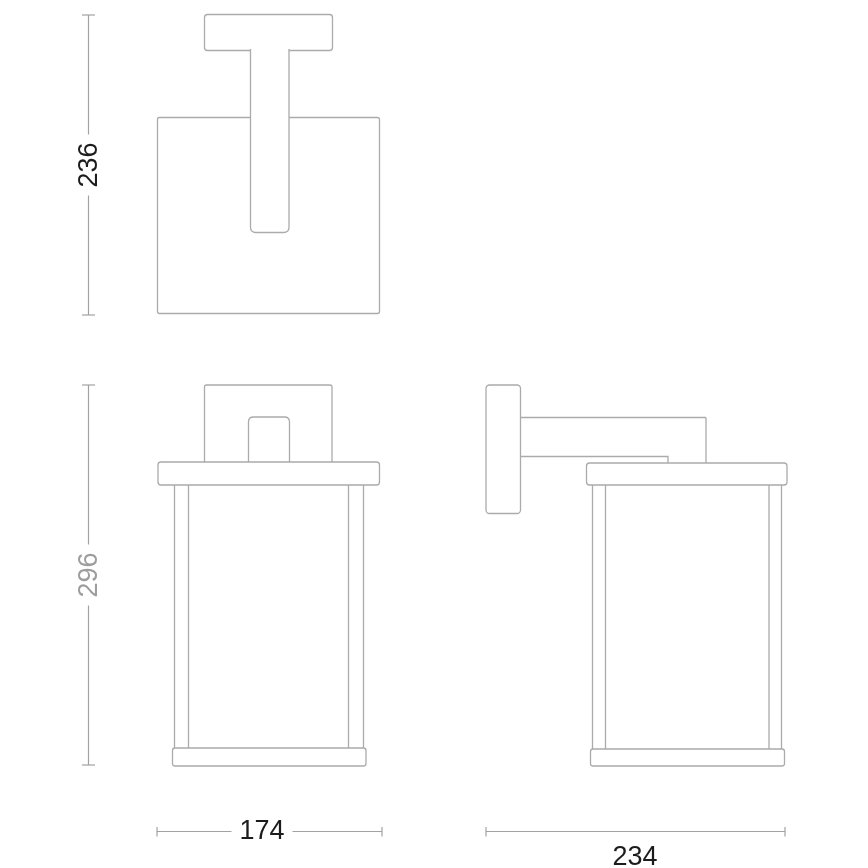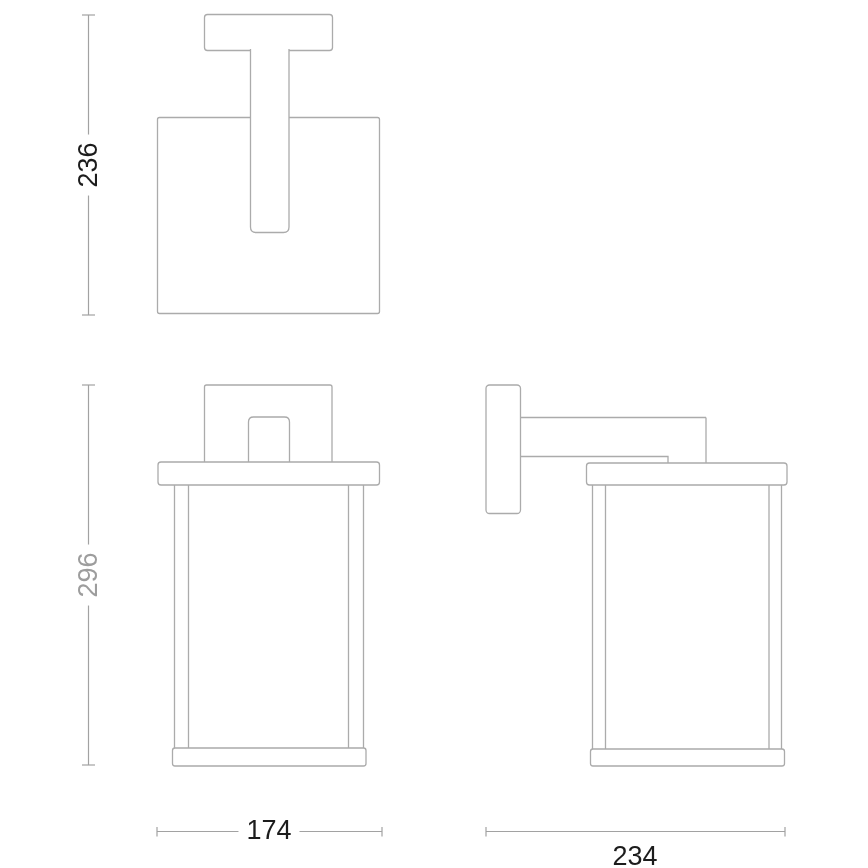--- a/index.html
+++ b/index.html
@@ -98,17 +98,17 @@
         <line x1="486" y1="827" x2="486" y2="836.5"></line>
         <line x1="785" y1="827" x2="785" y2="836.5"></line>
       </g>
     </g>
   </svg>
 
   <div class="dim-label vertical dark" style="left:88px; top:165px;">236</div>
 
   <div class="dim-label vertical gray" style="left:88px; top:575px;">296</div>
 
-  <div class="dim-label dark" style="left:269px; top:830px;">174</div>
+  <div class="dim-label dark" style="left:262px; top:830px;">174</div>
 
   <div class="dim-label dark" style="left:635px; top:856px;">234</div>
 
 </div>
 
 </body></html>

